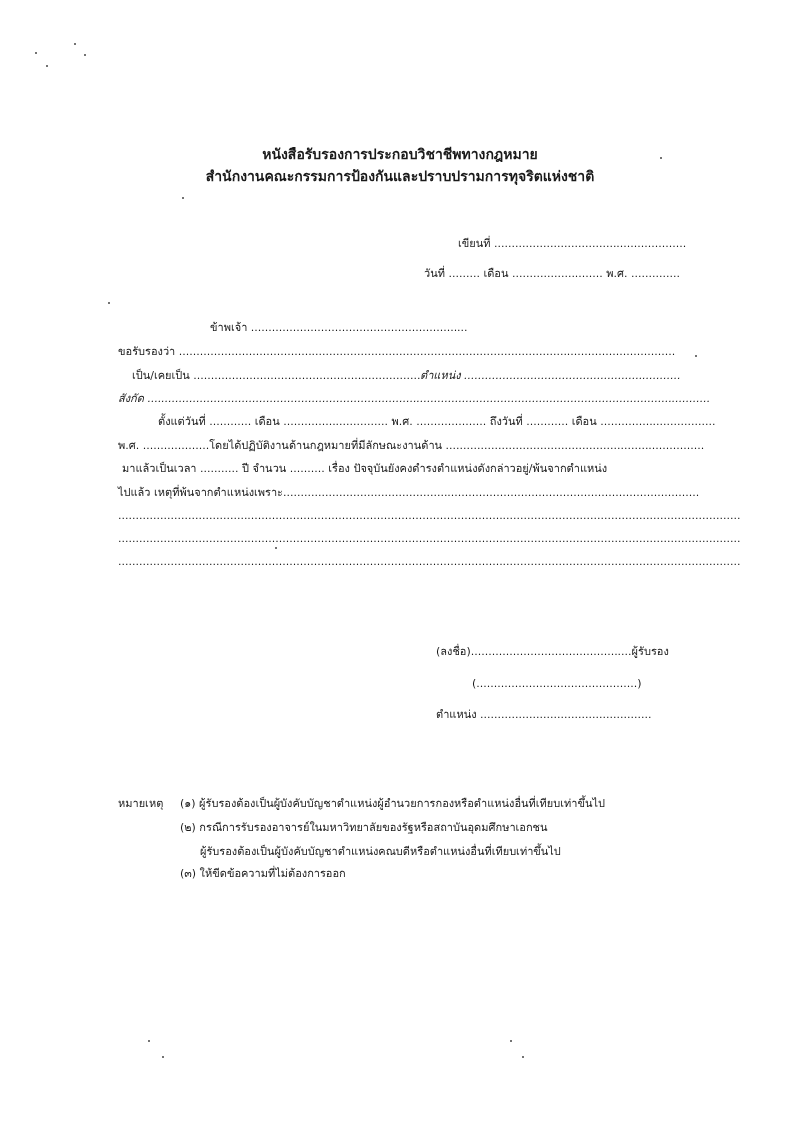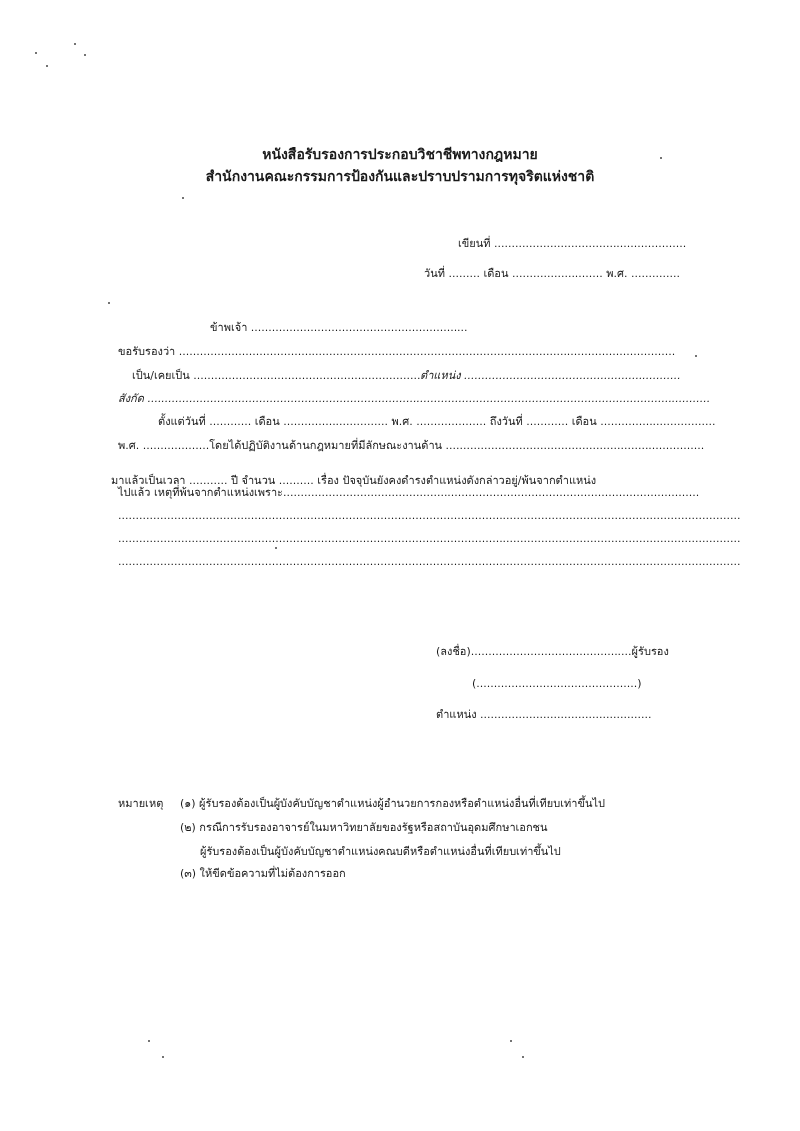--- a/index.html
+++ b/index.html
@@ -45,21 +45,21 @@
 
   <div class="abs" style="left:132px;top:368px;">เป็น/เคยเป็น .................................................................</div>
   <div class="abs" style="left:420px;top:368px;font-style:italic;">ตำแหน่ง ..............................................................</div>
 
   <div class="abs italic" style="left:118px;top:391px;">สังกัด .................................................................................................................................................................</div>
 
   <div class="abs" style="left:118px;top:414px;margin-left:40px;">ตั้งแต่วันที่ ............ เดือน .............................. พ.ศ. .................... ถึงวันที่ ............ เดือน .................................</div>
 
   <div class="abs" style="left:118px;top:438px;">พ.ศ. ...................โดยได้ปฏิบัติงานด้านกฎหมายที่มีลักษณะงานด้าน ..........................................................................</div>
 
-  <div class="abs" style="left:111px;top:461px;margin-top:12px;">มาแล้วเป็นเวลา ........... ปี จำนวน .......... เรื่อง ปัจจุบันยังคงดำรงตำแหน่งดังกล่าวอยู่/พ้นจากตำแหน่ง</div>
+  <div class="abs" style="left:122px;top:461px;">มาแล้วเป็นเวลา ........... ปี จำนวน .......... เรื่อง ปัจจุบันยังคงดำรงตำแหน่งดังกล่าวอยู่/พ้นจากตำแหน่ง</div>
 
   <div class="abs" style="left:118px;top:485px;">ไปแล้ว เหตุที่พ้นจากตำแหน่งเพราะ.......................................................................................................................</div>
 
   <div class="abs" style="left:118px;top:508px;">..................................................................................................................................................................................</div>
   <div class="abs" style="left:118px;top:531px;">..................................................................................................................................................................................</div>
   <div class="abs" style="left:118px;top:554px;">..................................................................................................................................................................................</div>
 
   <div class="abs" style="left:436px;top:644px;">(ลงชื่อ)..............................................ผู้รับรอง</div>
   <div class="abs" style="left:472px;top:676px;">(..............................................)</div>
   <div class="abs" style="left:436px;top:707px;">ตำแหน่ง .................................................</div>

